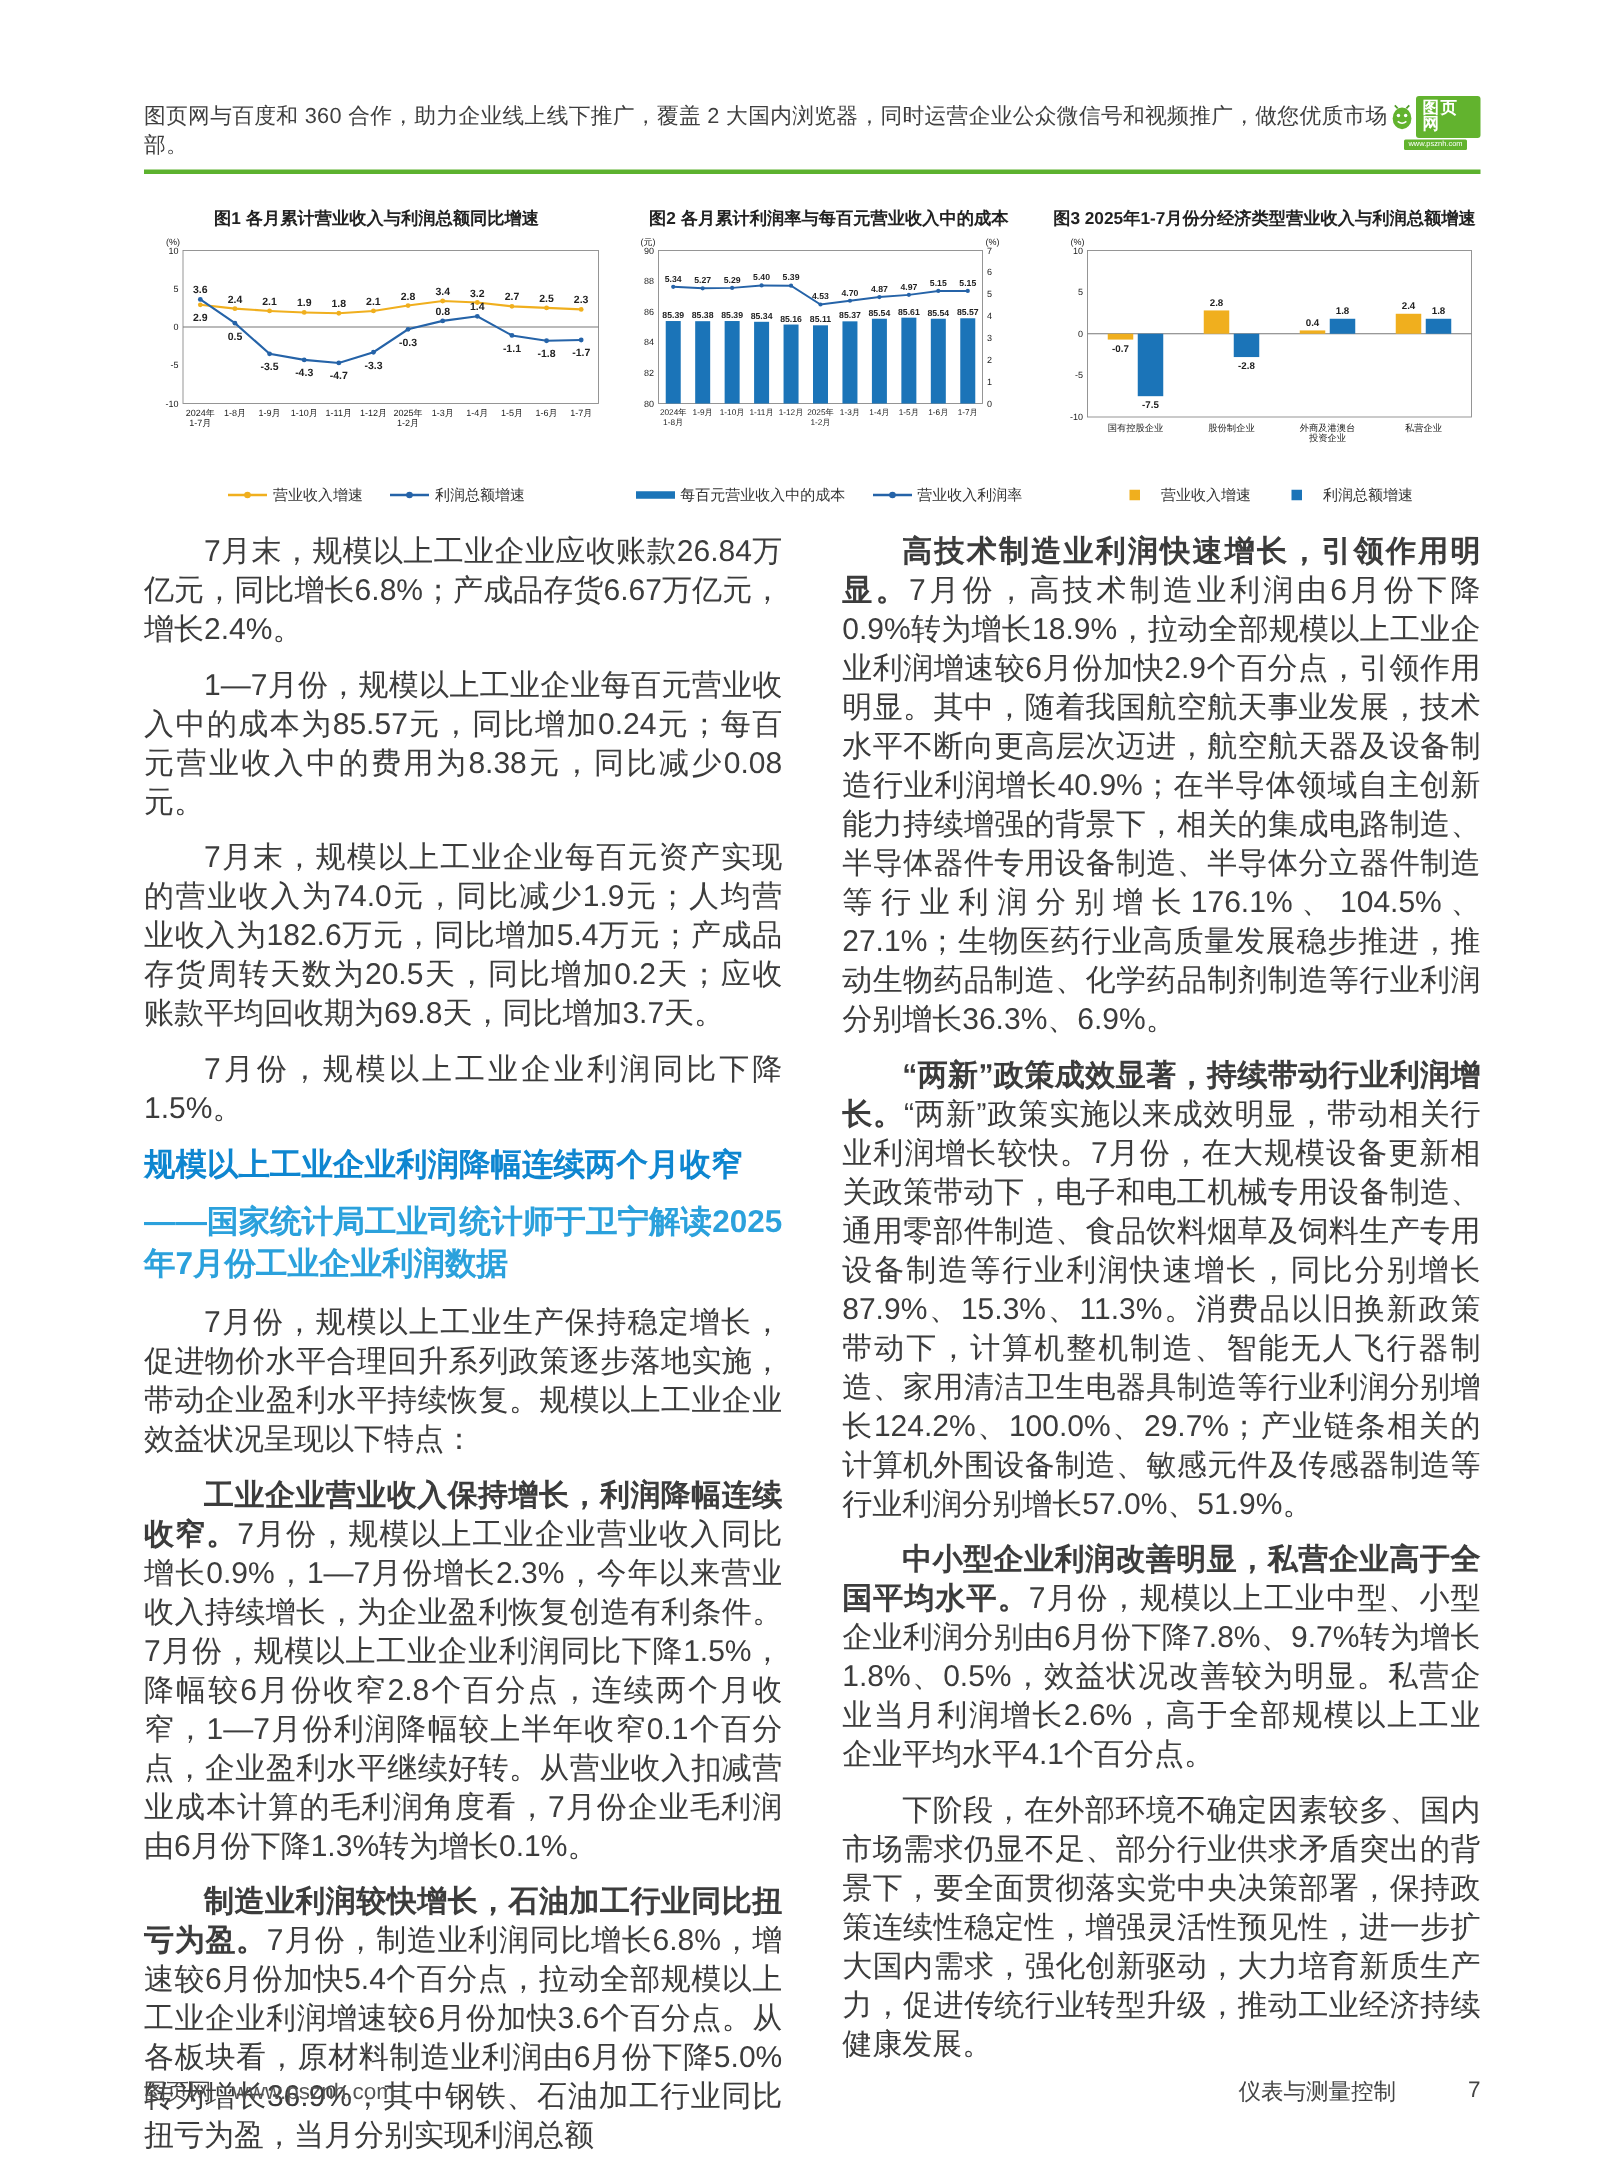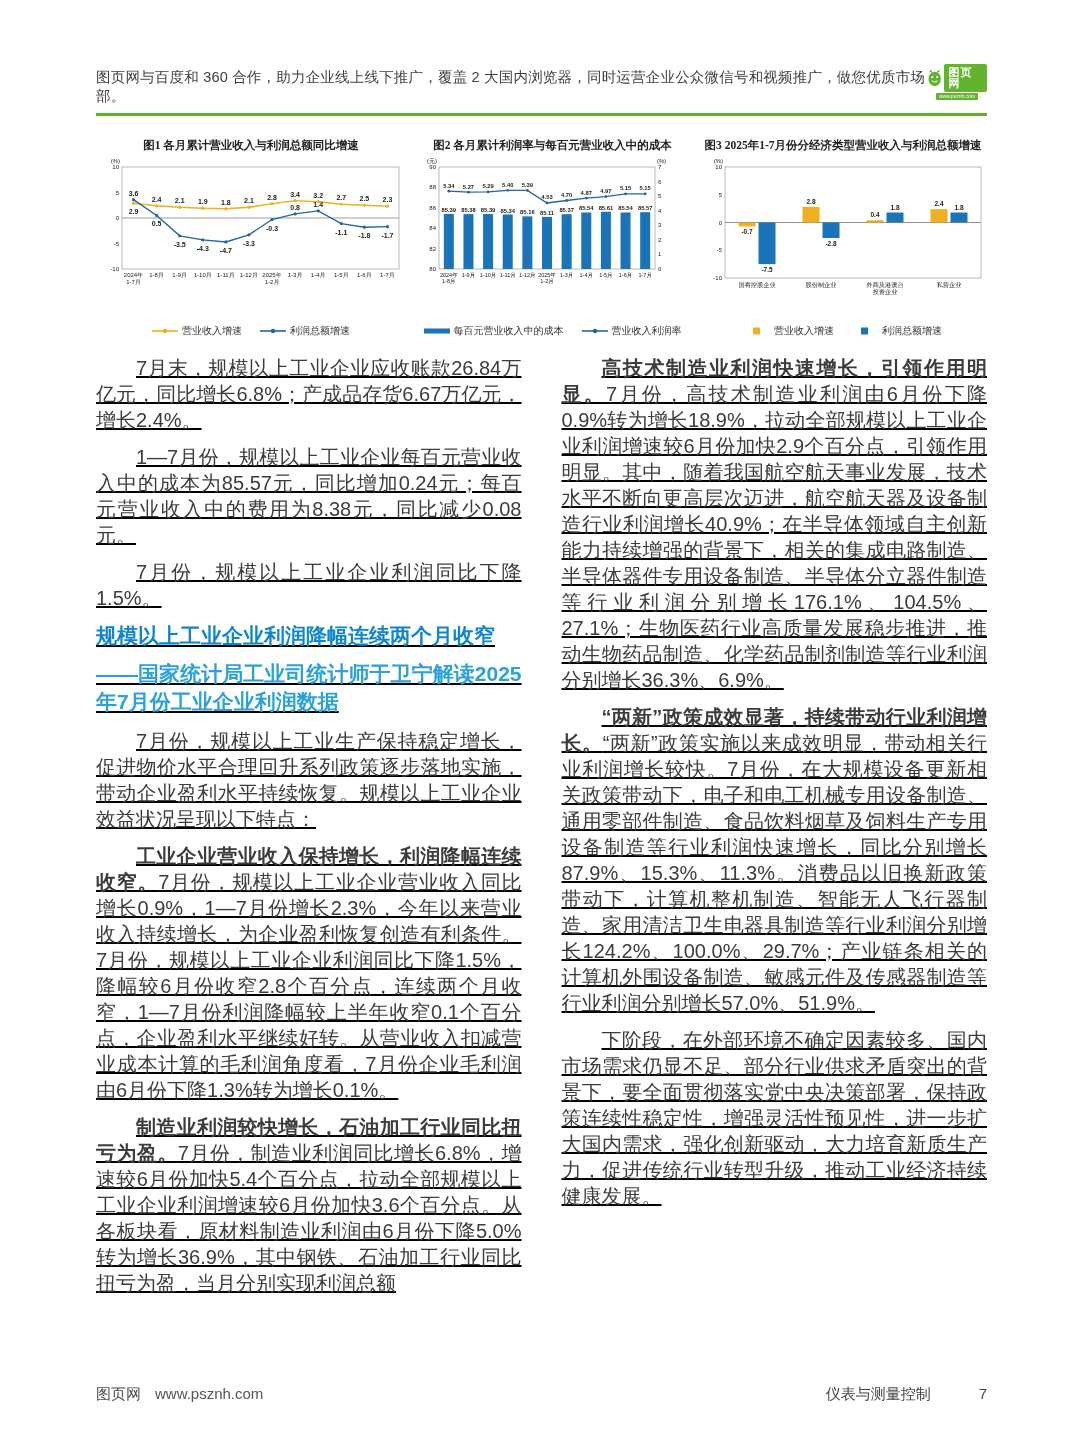--- a/index.html
+++ b/index.html
@@ -10,26 +10,26 @@
   .header-text{font-size:14.5px;color:#3f3f3f;letter-spacing:.2px;padding-top:4px;}
   .brand{display:flex;flex-direction:column;align-items:center;line-height:0;}
   .brand-top{display:flex;align-items:center;gap:2px;}
   .brand-box{background:#62b32e;color:#fff;font-size:11px;font-weight:bold;line-height:1;
              padding:3px 4px;border-radius:2px;letter-spacing:1px;}
   .brand-url{background:#62b32e;color:#fff;font-size:5px;line-height:1;padding:1px 3px;margin-top:1px;border-radius:1px;}
   .rule{height:3px;background:#5cb22e;margin:7px 88px 0 96px;}
   
   .charts{display:flex;justify-content:space-between;align-items:flex-start;margin:22px 88px 0 96px;}
   .chart{margin:0;}
-  .chart-title{text-align:center;font-size:11.5px;font-weight:bold;color:#222;margin:0 0 2px;font-family:Liberation Serif, serif;}
+  .chart-title{text-align:center;font-size:11.5px;font-weight:bold;color:#222;margin:0 0 2px;}
   .plot svg{display:block;}
   .legend{text-align:center;margin-top:16px;white-space:nowrap;}
   .leg-item{display:inline-flex;align-items:center;gap:4px;margin:0 9px;font-size:10px;color:#333;}
   
-  .cols{display:flex;gap:40px;margin:16px 88px 0 96px;text-decoration:underline;}
+  .cols{display:flex;gap:40px;margin:16px 88px 0 96px;}
   .col{flex:1;font-size:20px;line-height:26px;color:#3c3c3c;text-align:justify;}
   .col p{margin:0 0 11px;}
   .col p.ind{text-indent:2em;}
   .col .lead{font-weight:700;}
   .sec1{color:#0e86d0;font-size:21px;line-height:28px;font-weight:700;margin:8px 0 10px;}
   .sec2{color:#2ba1dc;font-size:21px;line-height:28px;font-weight:700;margin:0 0 12px;}
   
   .footer{position:absolute;left:96px;right:88px;bottom:44px;display:flex;justify-content:space-between;
           font-size:15px;color:#555;}
   .footer-left{display:flex;gap:14px;align-items:baseline;}
@@ -288,30 +288,32 @@
             </svg>
             <span>利润总额增速</span>
           </span></div>
     </figure>
   </div>
 
   <div class="cols">
     <div class="col">
       <p class="ind"><span>7月末，规模以上工业企业应收账款26.84万亿元，同比增长6.8%；产成品存货6.67万亿元，增长2.4%。</span></p>
       <p class="ind"><span>1—7月份，规模以上工业企业每百元营业收入中的成本为85.57元，同比增加0.24元；每百元营业收入中的费用为8.38元，同比减少0.08元。</span></p>
+      <p class="ind"><span>7月末，规模以上工业企业每百元资产实现的营业收入为74.0元，同比减少1.9元；人均营业收入为182.6万元，同比增加5.4万元；产成品存货周转天数为20.5天，同比增加0.2天；应收账款平均回收期为69.8天，同比增加3.7天。</span></p>
       <p class="ind"><span>7月份，规模以上工业企业利润同比下降1.5%。</span></p>
       <div class="sec1">规模以上工业企业利润降幅连续两个月收窄</div>
       <div class="sec2">——国家统计局工业司统计师于卫宁解读2025年7月份工业企业利润数据</div>
       <p class="ind"><span>7月份，规模以上工业生产保持稳定增长，促进物价水平合理回升系列政策逐步落地实施，带动企业盈利水平持续恢复。规模以上工业企业效益状况呈现以下特点：</span></p>
       <p class="ind"><b class="lead">工业企业营业收入保持增长，利润降幅连续收窄。</b><span>7月份，规模以上工业企业营业收入同比增长0.9%，1—7月份增长2.3%，今年以来营业收入持续增长，为企业盈利恢复创造有利条件。7月份，规模以上工业企业利润同比下降1.5%，降幅较6月份收窄2.8个百分点，连续两个月收窄，1—7月份利润降幅较上半年收窄0.1个百分点，企业盈利水平继续好转。从营业收入扣减营业成本计算的毛利润角度看，7月份企业毛利润由6月份下降1.3%转为增长0.1%。</span></p>
       <p class="ind"><b class="lead">制造业利润较快增长，石油加工行业同比扭亏为盈。</b><span>7月份，制造业利润同比增长6.8%，增速较6月份加快5.4个百分点，拉动全部规模以上工业企业利润增速较6月份加快3.6个百分点。从各板块看，原材料制造业利润由6月份下降5.0%转为增长36.9%，其中钢铁、石油加工行业同比扭亏为盈，当月分别实现利润总额</span></p>
     </div>
     <div class="col">
       <p class="ind"><b class="lead">高技术制造业利润快速增长，引领作用明显。</b><span>7月份，高技术制造业利润由6月份下降0.9%转为增长18.9%，拉动全部规模以上工业企业利润增速较6月份加快2.9个百分点，引领作用明显。其中，随着我国航空航天事业发展，技术水平不断向更高层次迈进，航空航天器及设备制造行业利润增长40.9%；在半导体领域自主创新能力持续增强的背景下，相关的集成电路制造、半导体器件专用设备制造、半导体分立器件制造等行业利润分别增长176.1%、104.5%、27.1%；生物医药行业高质量发展稳步推进，推动生物药品制造、化学药品制剂制造等行业利润分别增长36.3%、6.9%。</span></p>
       <p class="ind"><b class="lead">“两新”政策成效显著，持续带动行业利润增长。</b><span>“两新”政策实施以来成效明显，带动相关行业利润增长较快。7月份，在大规模设备更新相关政策带动下，电子和电工机械专用设备制造、通用零部件制造、食品饮料烟草及饲料生产专用设备制造等行业利润快速增长，同比分别增长87.9%、15.3%、11.3%。消费品以旧换新政策带动下，计算机整机制造、智能无人飞行器制造、家用清洁卫生电器具制造等行业利润分别增长124.2%、100.0%、29.7%；产业链条相关的计算机外围设备制造、敏感元件及传感器制造等行业利润分别增长57.0%、51.9%。</span></p>
+      <p class="ind"><b class="lead">中小型企业利润改善明显，私营企业高于全国平均水平。</b><span>7月份，规模以上工业中型、小型企业利润分别由6月份下降7.8%、9.7%转为增长1.8%、0.5%，效益状况改善较为明显。私营企业当月利润增长2.6%，高于全部规模以上工业企业平均水平4.1个百分点。</span></p>
       <p class="ind"><span>下阶段，在外部环境不确定因素较多、国内市场需求仍显不足、部分行业供求矛盾突出的背景下，要全面贯彻落实党中央决策部署，保持政策连续性稳定性，增强灵活性预见性，进一步扩大国内需求，强化创新驱动，大力培育新质生产力，促进传统行业转型升级，推动工业经济持续健康发展。</span></p>
     </div>
   </div>
 
   <div class="footer">
     <div class="footer-left">
       <span class="footer-site">图页网</span>
       <span>www.psznh.com</span>
     </div>
     <div class="footer-right">

